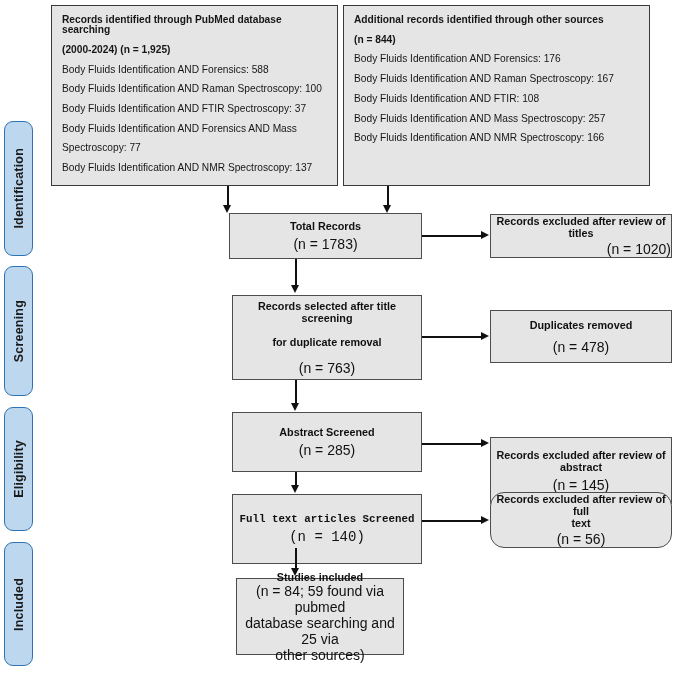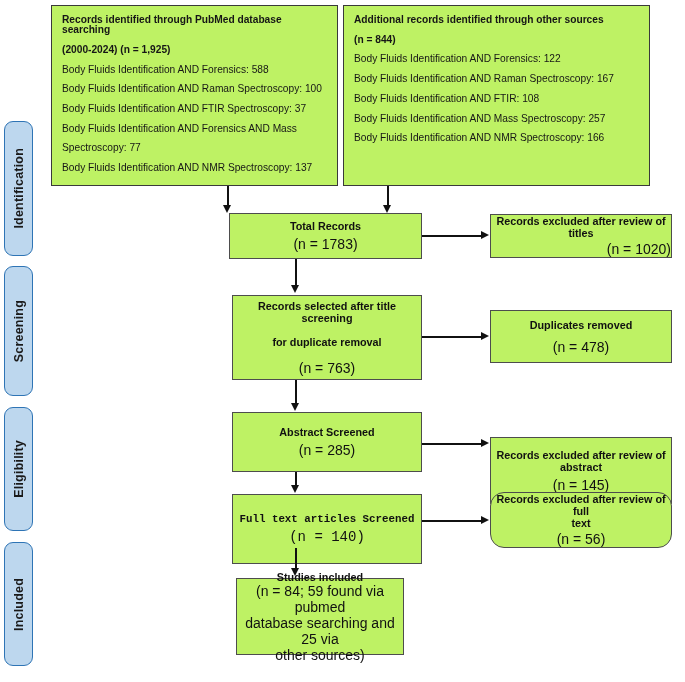--- a/index.html
+++ b/index.html
@@ -34,21 +34,21 @@
     font-weight: bold;
     color: #1a1a1a;
     letter-spacing: 0.2px;
     white-space: nowrap;
   }
 
   
   .box {
     position: absolute;
     box-sizing: border-box;
-    background: #bef264;
+    background: #e5e5e5;
     border: 1.4px solid #4d4d4d;
     display: flex;
     flex-direction: column;
     justify-content: center;
   }
   .box.src {
     border: 1.5px solid #3a3a3a;
     justify-content: flex-start;
     padding: 9px 10px 6px 10px;
   }
@@ -124,21 +124,21 @@
     <div class="srcline">Body Fluids Identification AND Raman Spectroscopy: 100</div>
     <div class="srcline">Body Fluids Identification AND FTIR Spectroscopy: 37</div>
     <div class="srcline">Body Fluids Identification AND Forensics AND Mass</div>
     <div class="srcline">Spectroscopy: 77</div>
     <div class="srcline">Body Fluids Identification AND NMR Spectroscopy: 137</div>
   </div>
 
   <div class="box src" style="left:343px; top:5px; width:307px; height:181px;">
     <div class="srcline b wrap">Additional records identified through other sources</div>
     <div class="srcline b">(n = 844)</div>
-    <div class="srcline">Body Fluids Identification AND Forensics: 122</div>
+    <div class="srcline">Body Fluids Identification AND Forensics: 176</div>
     <div class="srcline">Body Fluids Identification AND Raman Spectroscopy: 167</div>
     <div class="srcline">Body Fluids Identification AND FTIR: 108</div>
     <div class="srcline">Body Fluids Identification AND Mass Spectroscopy: 257</div>
     <div class="srcline">Body Fluids Identification AND NMR Spectroscopy: 166</div>
   </div>
 
   <div class="vline" style="left:227px; top:186px; height:20px;"></div>
   <div class="arrow-down" style="left:223px; top:205px;"></div>
 
   <div class="vline" style="left:387px; top:186px; height:20px;"></div>

